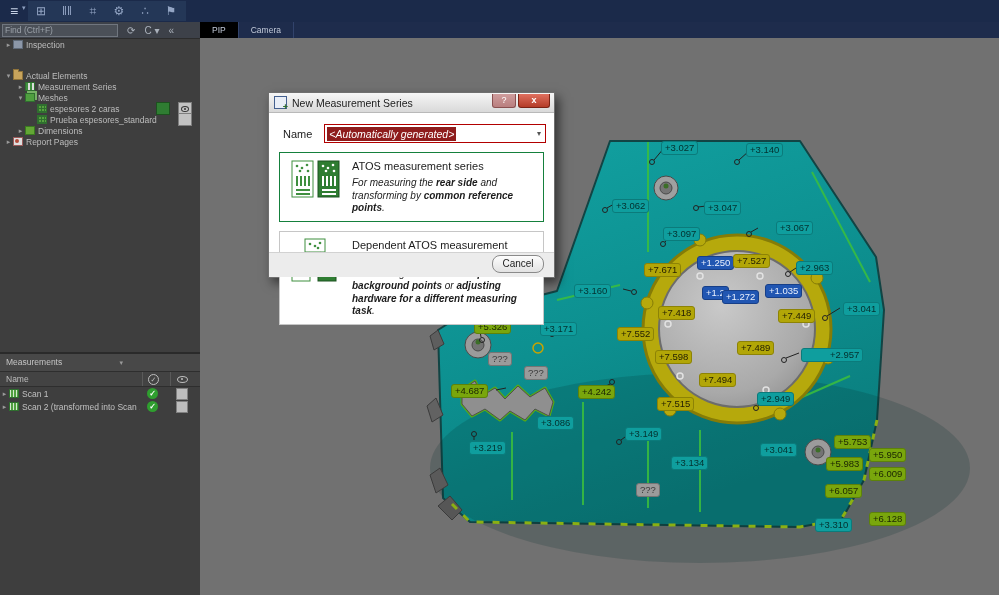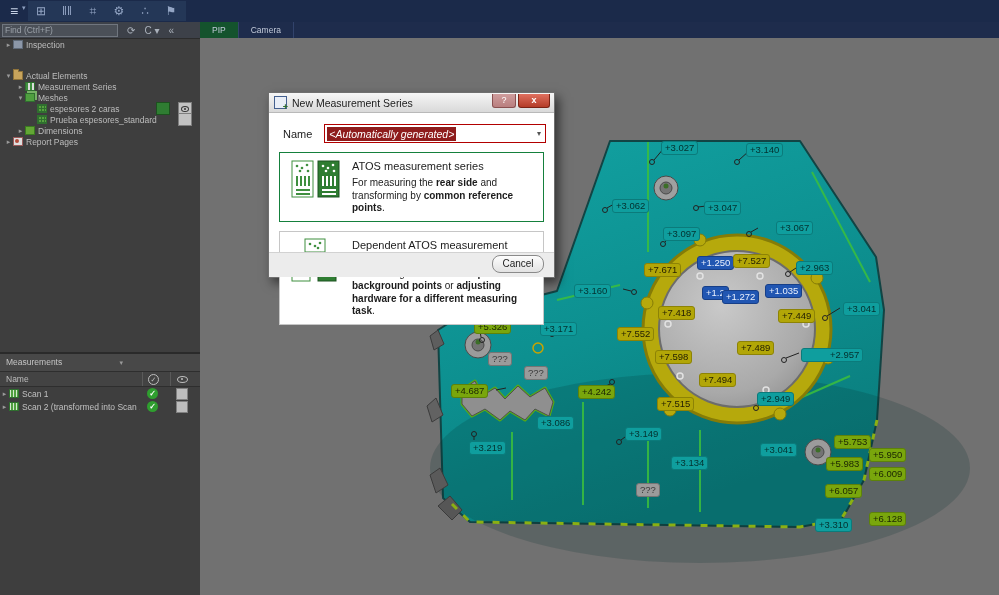--- a/index.html
+++ b/index.html
@@ -15,21 +15,21 @@
   #menu-caret{position:absolute;left:22px;top:4px;color:#8ea0c0;font-size:7px;}
 
   
   #findrow{position:absolute;left:0;top:22px;width:200px;height:16px;background:#3d4149;display:flex;align-items:center;}
   #find-input{width:110px;height:11px;margin-left:2px;background:#4b5058;border:1px solid #70767f;
               color:#cfd3d9;font:8.5px "Liberation Sans",sans-serif;padding:0 2px;}
   #find-input::placeholder{color:#9aa0a8;font-style:normal;}
   .findrow-btn{color:#aab1bb;font-size:10px;margin-left:9px;}
   #tabbar{position:absolute;left:200px;top:22px;width:799px;height:16px;background:#1e2c4c;display:flex;}
   .tab{padding:0 12px;color:#c2cad9;font-size:8.5px;line-height:16px;border-right:1px solid #32436b;}
-  .tab.active{background:#14532d;}
+  .tab.active{background:#000000;}
 
   
   #tree-panel{position:absolute;left:0;top:38px;width:200px;height:314px;background:#3e3e3e;
               border-top:1px solid #2c2c2c;}
   .trow{display:flex;align-items:center;height:11px;font-size:8.5px;color:#bdbdbd;white-space:nowrap;position:relative;}
   .arrow{width:9px;color:#9a9a9a;font-size:7px;text-align:center;flex:none;}
   .ticon{width:10px;height:9px;display:inline-block;margin:0 3px 0 0;position:relative;flex:none;box-sizing:border-box;}
   .ticon-inspection{background:#8c97a8;border:1px solid #5f6a78;}
   .ticon-folder{background:#c8a45c;border:1px solid #8f733a;}
   .ticon-folder::before{content:"";position:absolute;top:-3px;left:-1px;width:4px;height:2px;background:#c8a45c;border:1px solid #8f733a;border-bottom:none;}
@@ -97,21 +97,21 @@
   #name-row{display:flex;align-items:center;margin:11px 8px 0 14px;}
   #name-label{color:#1c1c1c;margin-right:12px;}
   #name-combo{flex:1;height:17px;border:1px solid #b20000;background:#fff;position:relative;display:flex;align-items:center;}
   #name-value{margin-left:2px;background:#8e1c1c;color:#fff;font-style:italic;font-size:10.5px;padding:0 2px;line-height:14px;}
   #name-caret{position:absolute;right:4px;color:#555;font-size:8px;}
   .opt-card{margin:9px 10px 0 10px;background:#fff;padding:6px 8px;display:flex;align-items:flex-start;}
   .opt-card.selected{border:1px solid #15803d;}
   .opt-card.normal{border:1px solid #c6c6c6;}
   .opt-icon{width:56px;flex:none;margin-right:8px;}
   .opt-title{color:#1c1c1c;font-size:11px;margin:1px 0 5px 0;}
-  .opt-desc{color:#1c1c1c;font-size:10px;line-height:12.5px;}
+  .opt-desc{color:#1c1c1c;font-size:10px;line-height:12.5px;font-style:italic;}
   #dlg-footer{position:absolute;left:0;bottom:0;width:100%;height:24px;background:#ececec;border-top:1px solid #d2d2d2;}
   #cancel-btn{position:absolute;right:10px;bottom:4px;width:50px;height:16px;background:linear-gradient(#fdfdfd,#e2e2e2);
               border:1px solid #8a8a8a;border-radius:8px;font-size:10px;color:#222;text-align:center;line-height:15px;}
 </style>
 </head>
 <body>
 
 <div id="app">
 
   <div id="topbar">

